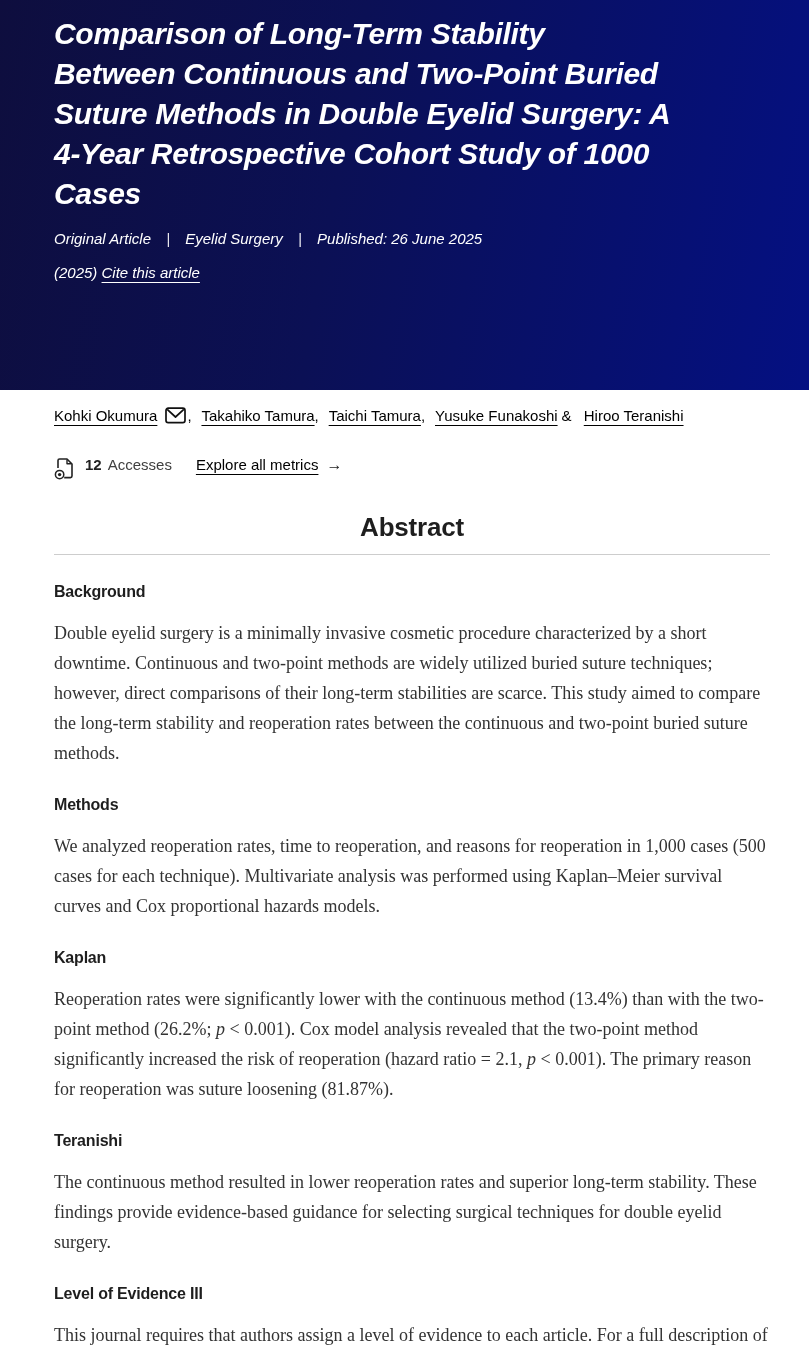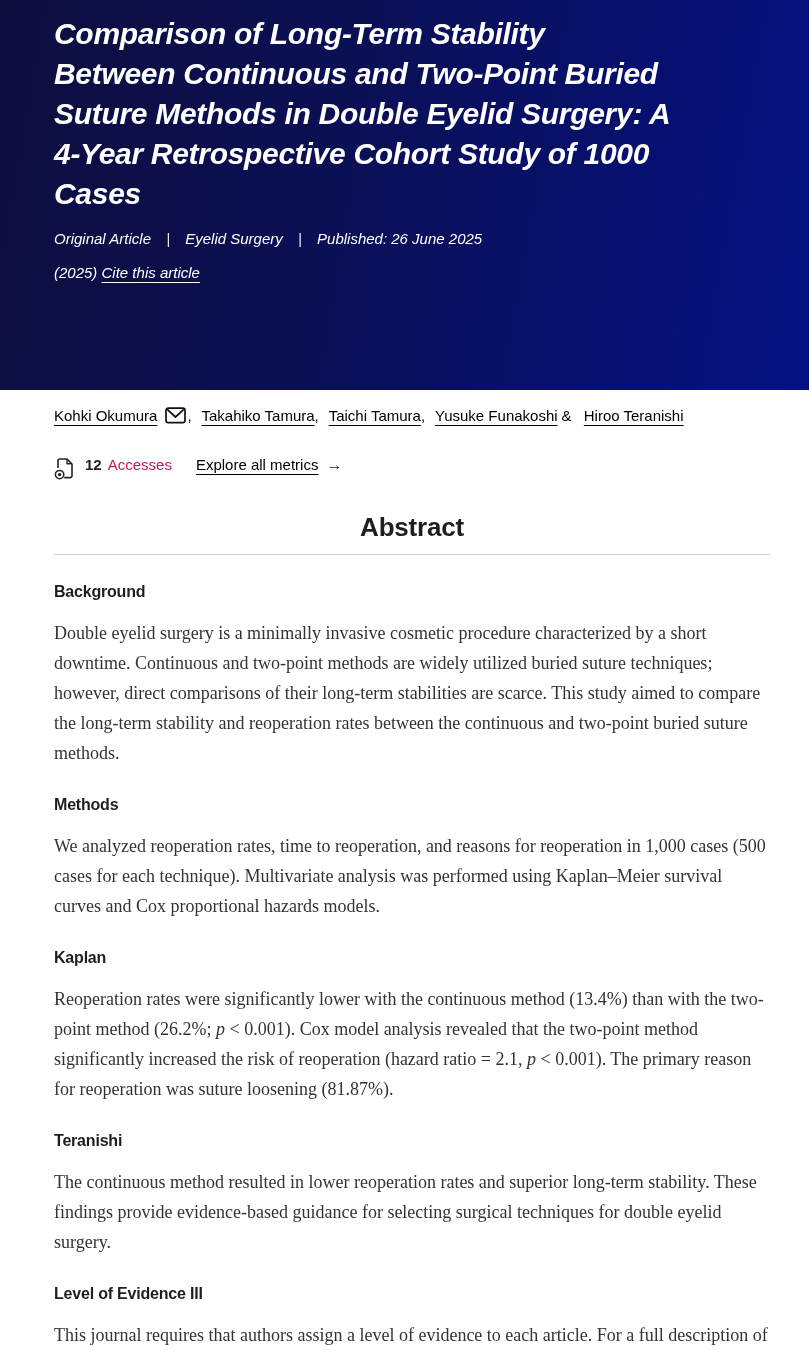--- a/index.html
+++ b/index.html
@@ -64,21 +64,21 @@
   .envelope-icon { margin: 0 1px 0 8px; vertical-align: -3px; }
 
   .metrics-row {
     margin-top: 28px;
     display: flex;
     font-size: 15px;
     color: #222;
   }
   .accesses-icon { margin-right: 9px; flex: 0 0 auto; }
   .accesses-count { font-weight: 700; margin-right: 6px; }
-  .accesses-label { color: #be185d; margin-right: 24px; }
+  .accesses-label { color: #404040; margin-right: 24px; }
   .explore-link {
     color: #000000;
     text-decoration: underline;
     text-underline-offset: 4px;
     text-decoration-thickness: 1px;
     cursor: pointer;
   }
   .explore-arrow { margin-left: 8px; font-size: 16px; }
 
   .abstract-heading {

